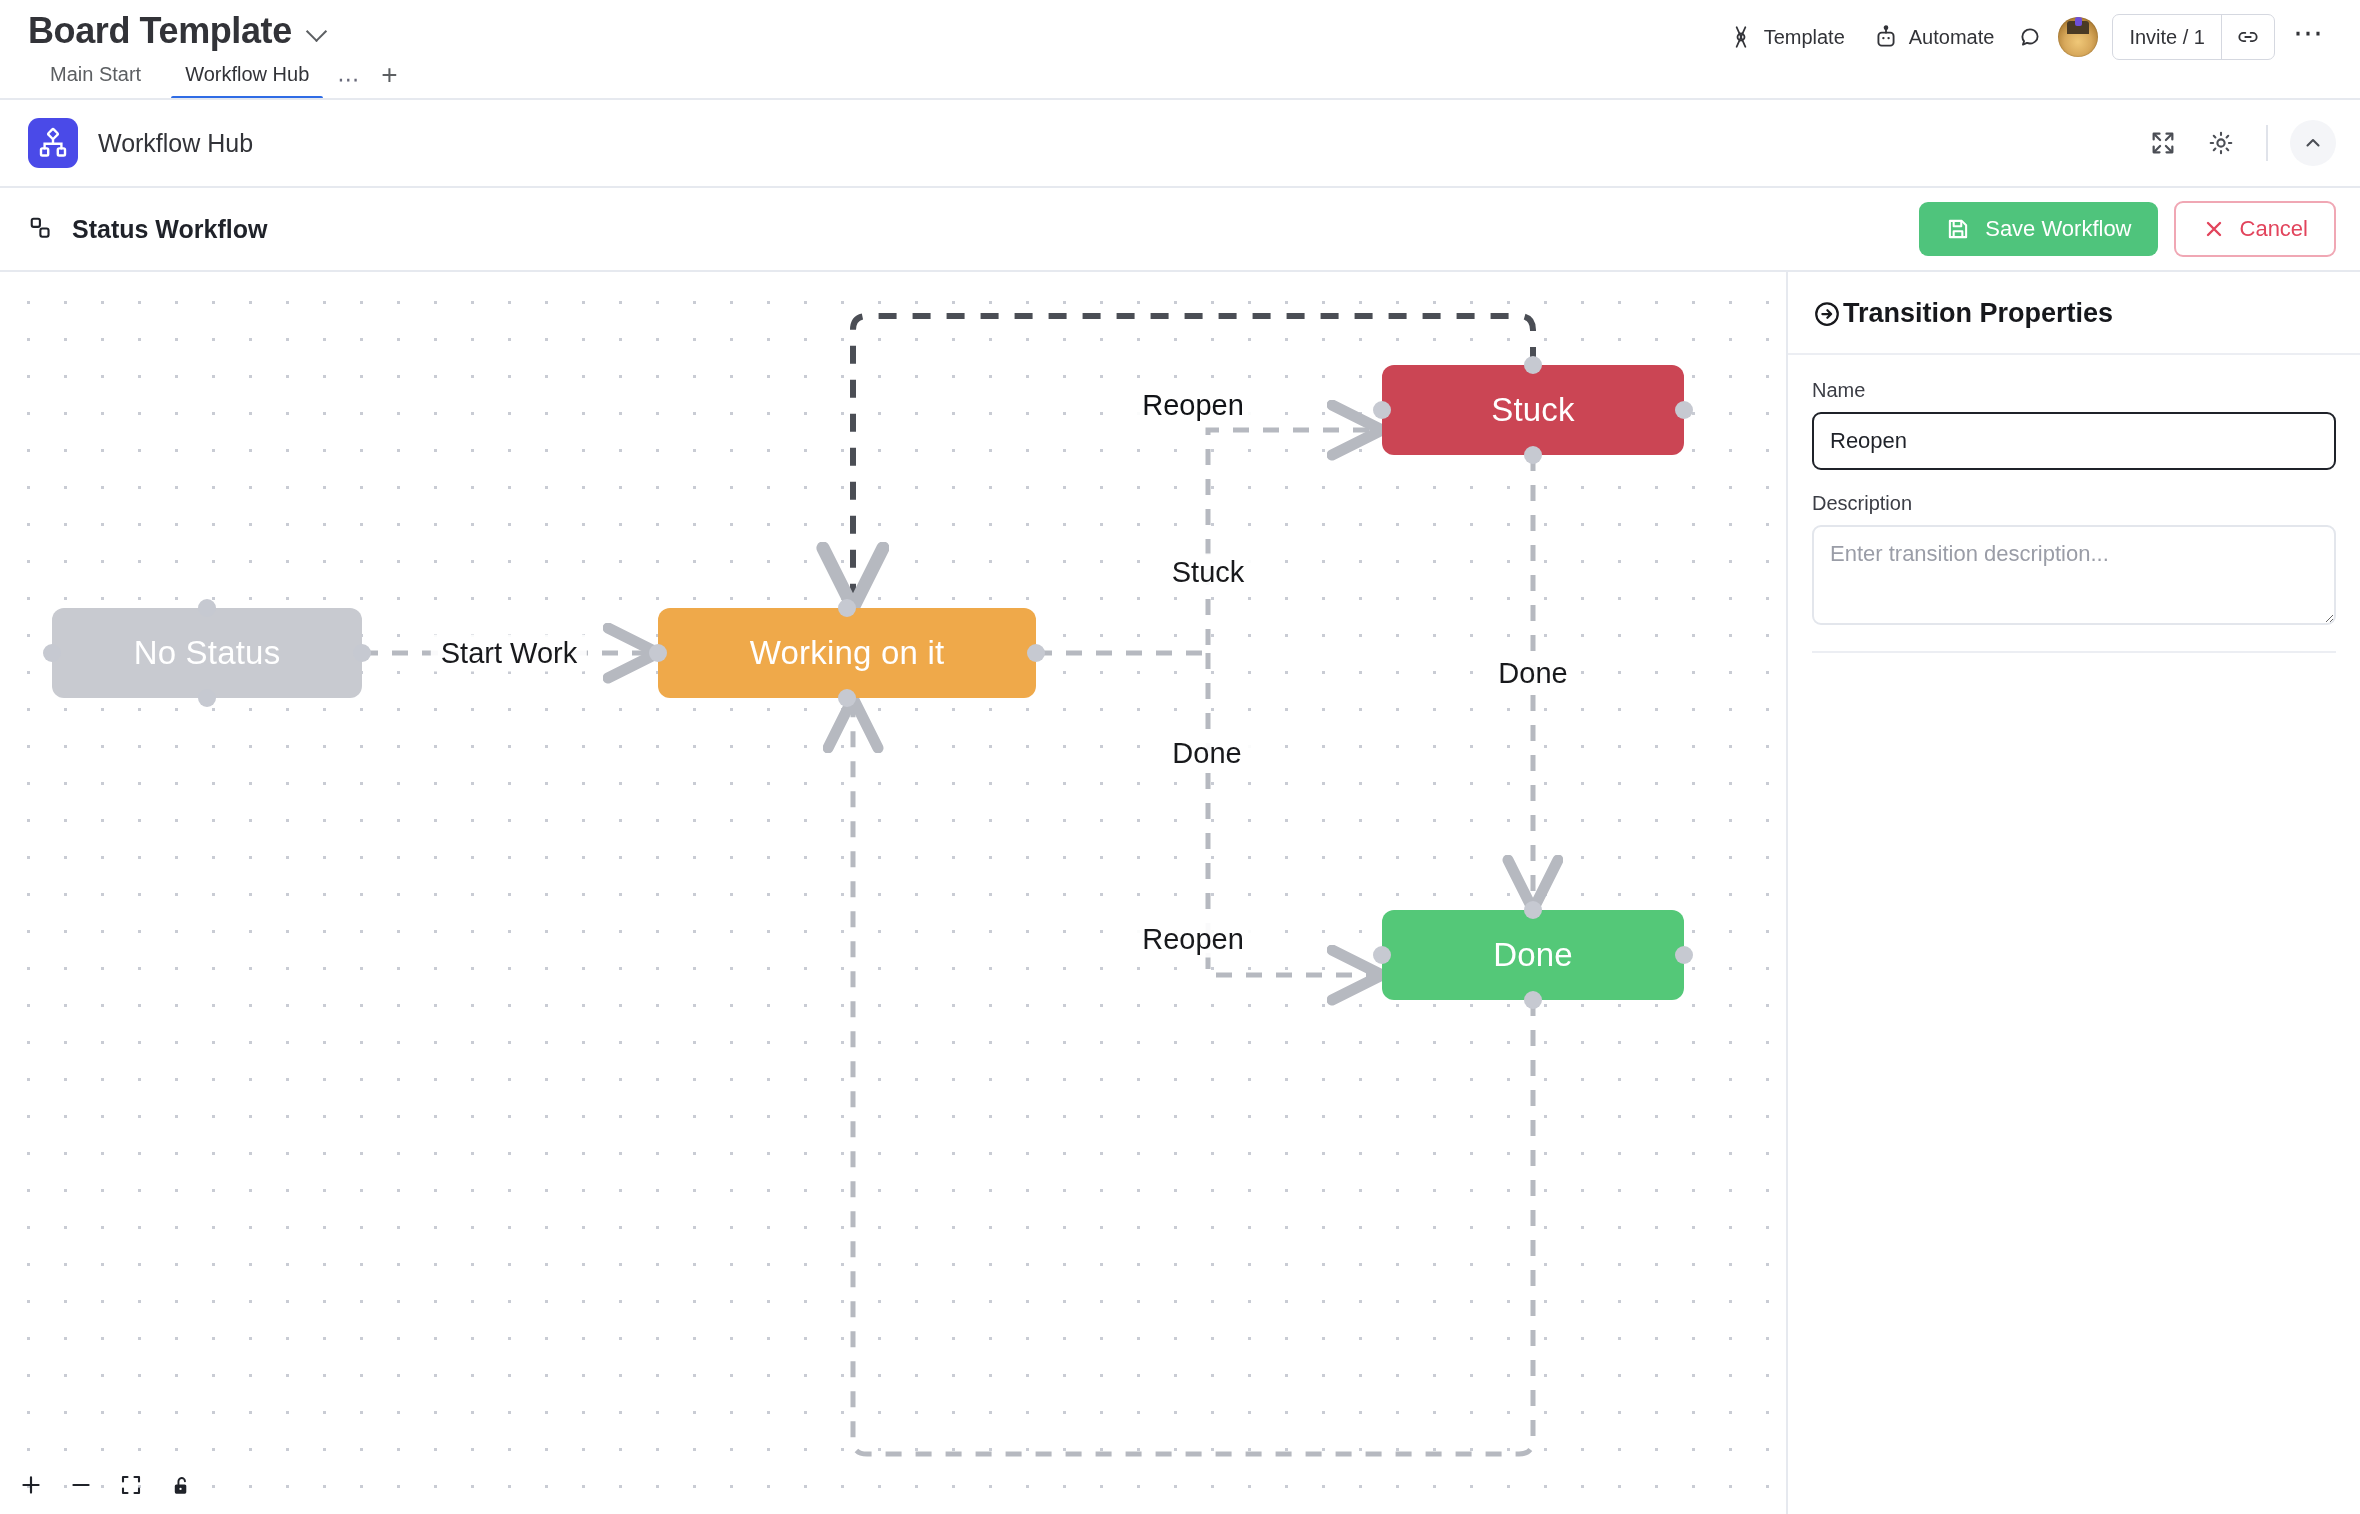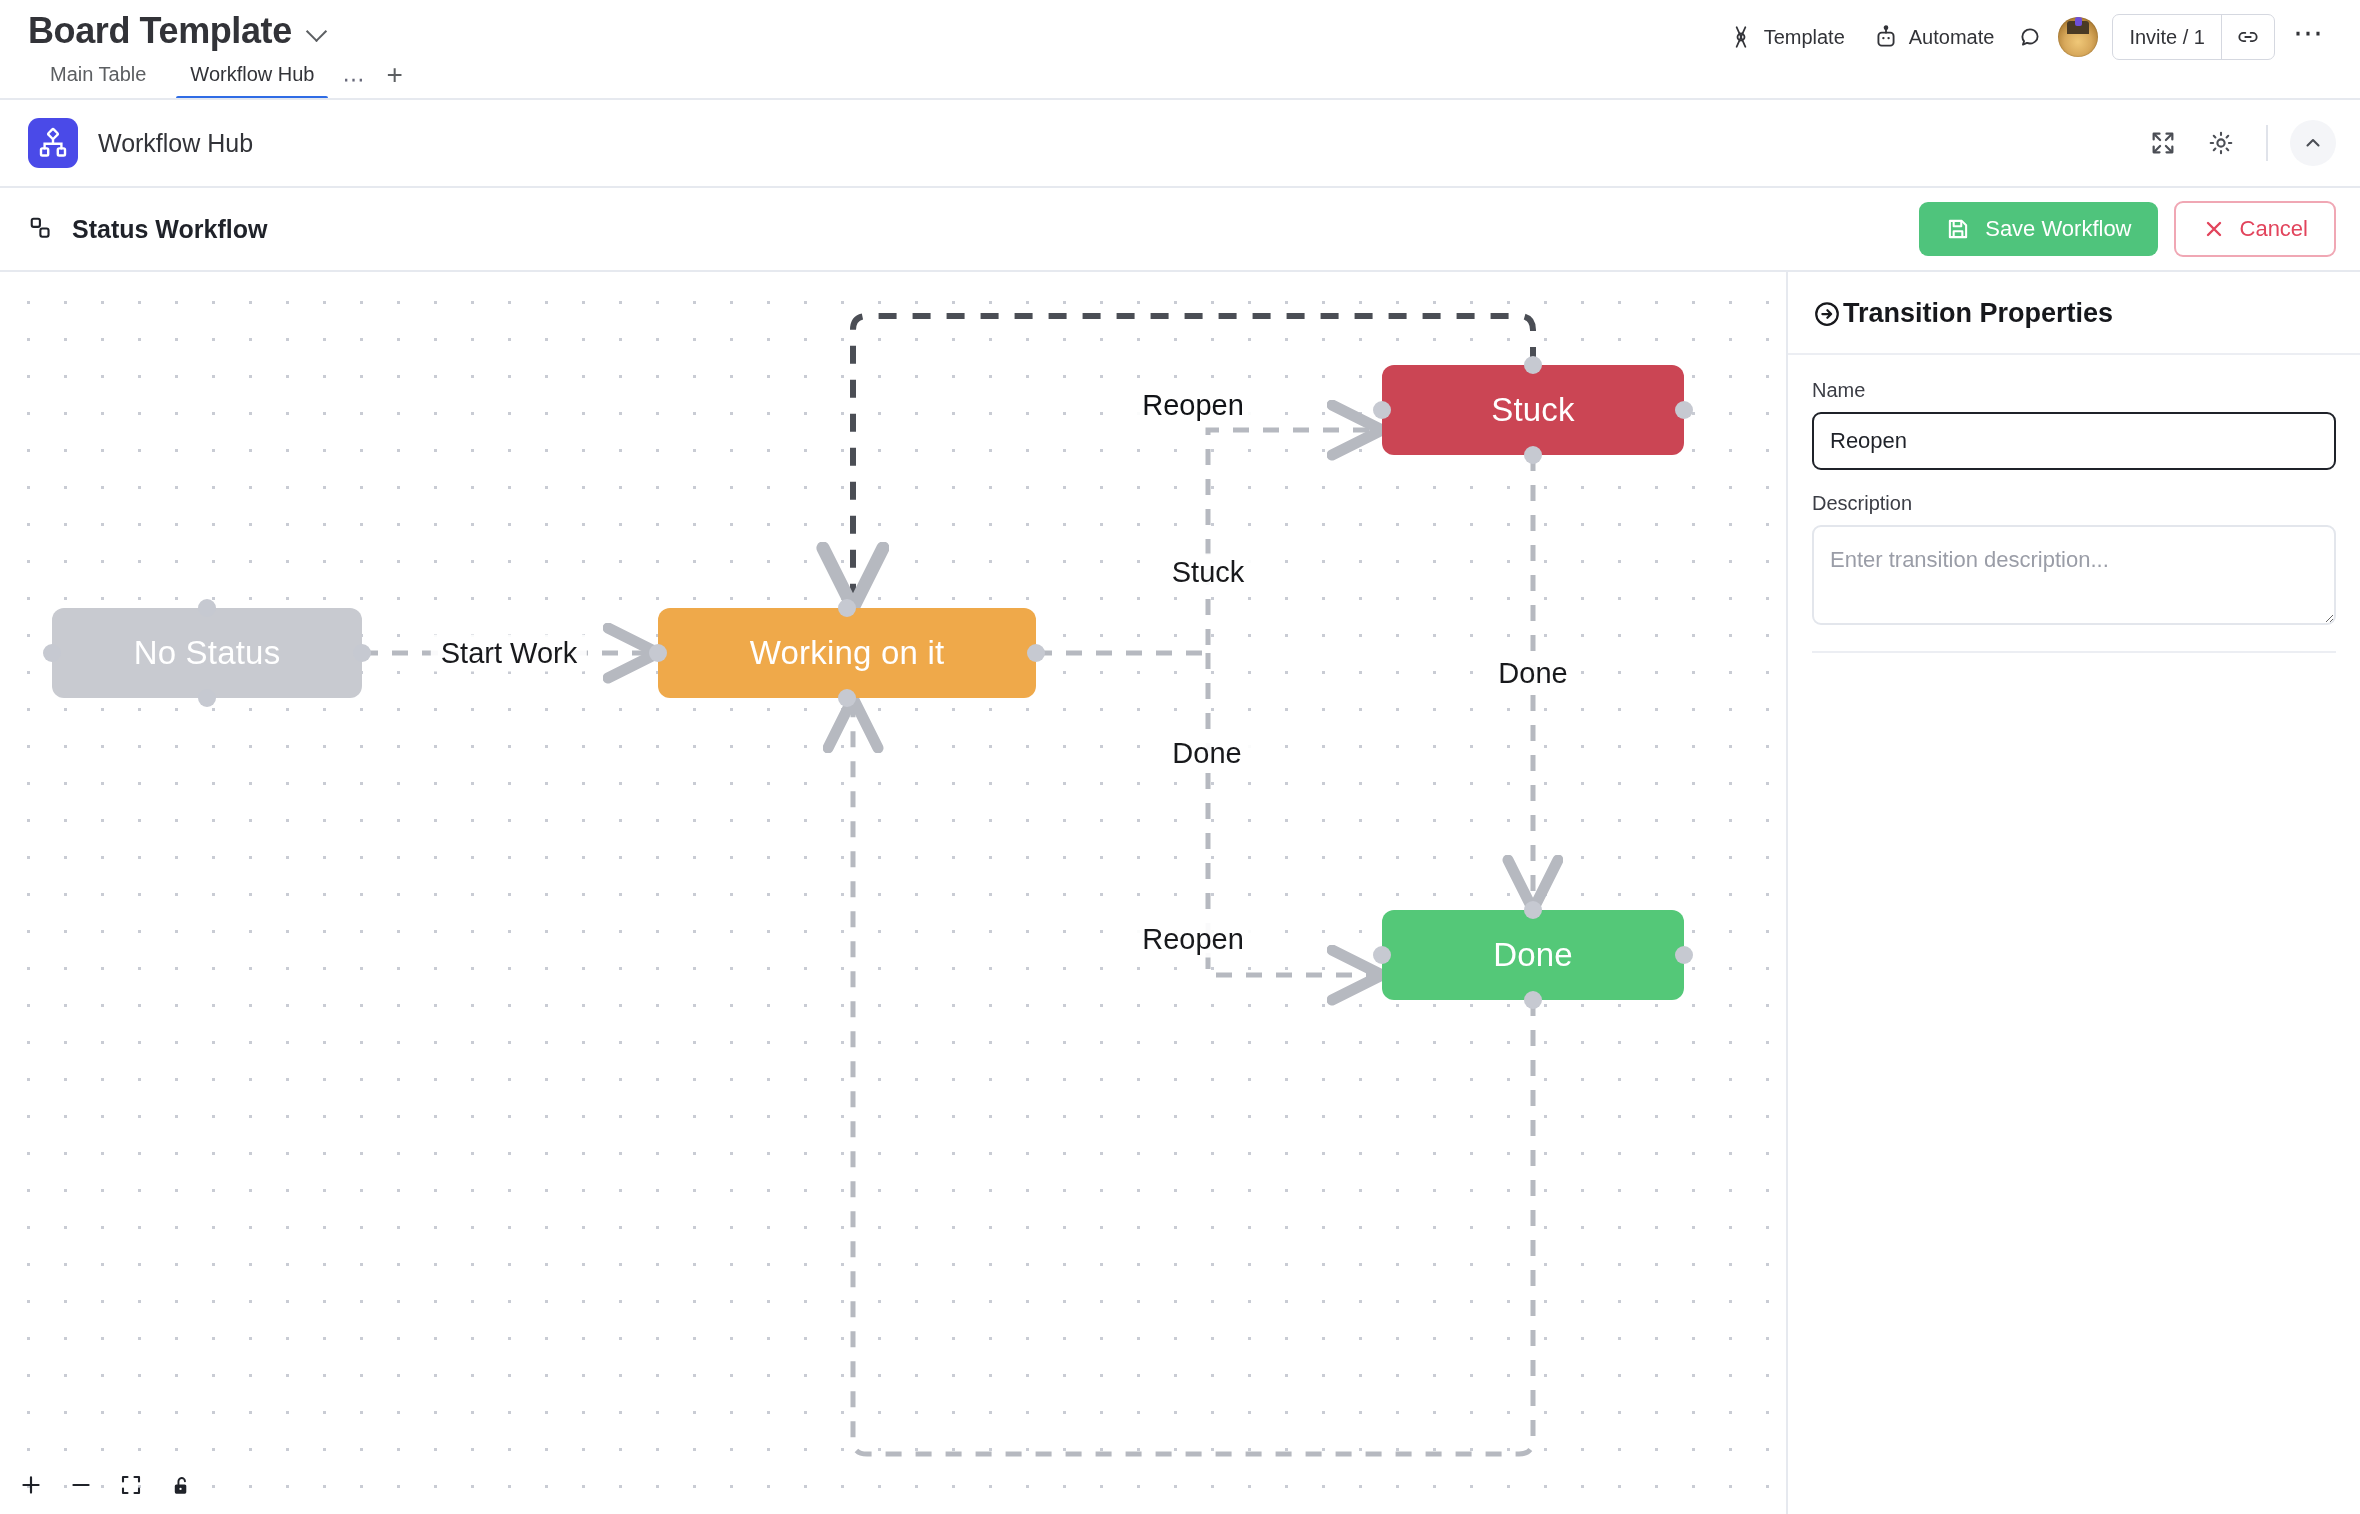--- a/index.html
+++ b/index.html
@@ -216,21 +216,21 @@
   .panel-body { padding: 24px 24px 0; flex: 1; }
   .field-label { font-size: 20px; color: #3b3d45; margin-bottom: 10px; display: block; }
   .field { margin-bottom: 22px; }
   .text-input {
     width: 100%; padding: 14px 16px; font-size: 22px;
     font-family: inherit; color: #1f2229;
     border: 2px solid #1f2229; border-radius: 9px; outline: none;
     background: #fff;
   }
   .text-area {
-    width: 100%; height: 100px; padding: 20px 16px; font-size: 22px;
+    width: 100%; height: 100px; padding: 14px 16px; font-size: 22px;
     font-family: inherit; color: #1f2229;
     border: 2px solid #e3e6ec; border-radius: 9px; outline: none;
     resize: vertical; background: #fff;
   }
   .text-area::placeholder { color: #9a9da7; }
   .panel-sep { height: 2px; background: #eceef3; margin: 6px 0 0; }
   .panel-foot {
     border-top: 2px solid #eceef3; padding: 24px;
     display: flex; align-items: center; gap: 14px; cursor: pointer;
   }
@@ -281,21 +281,21 @@
           <path d="M9.5 8.2H7.8a3.8 3.8 0 0 0 0 7.6h1.7M14.5 8.2h1.7a3.8 3.8 0 0 1 0 7.6h-1.7" stroke-linecap="round"></path>
           <path d="M9.5 12h5" stroke-linecap="round"></path>
         </svg>
       </span>
     </div>
 
     <div class="dots-menu">⋯</div>
   </div>
 
   <div class="tabs-row">
-    <div class="tab">Main Table</div>
+    <div class="tab">Main Start</div>
     <div class="tab active">Workflow Hub</div>
     <div class="tab-dots">⋯</div>
     <div class="tab-plus">+</div>
   </div>
   <div class="tabs-divider"></div>
 </div>
 
 <div class="app-bar">
   <div class="app-logo">
     <svg width="32" height="32" viewBox="0 0 24 24" fill="none" stroke="#ffffff" stroke-width="1.8">

